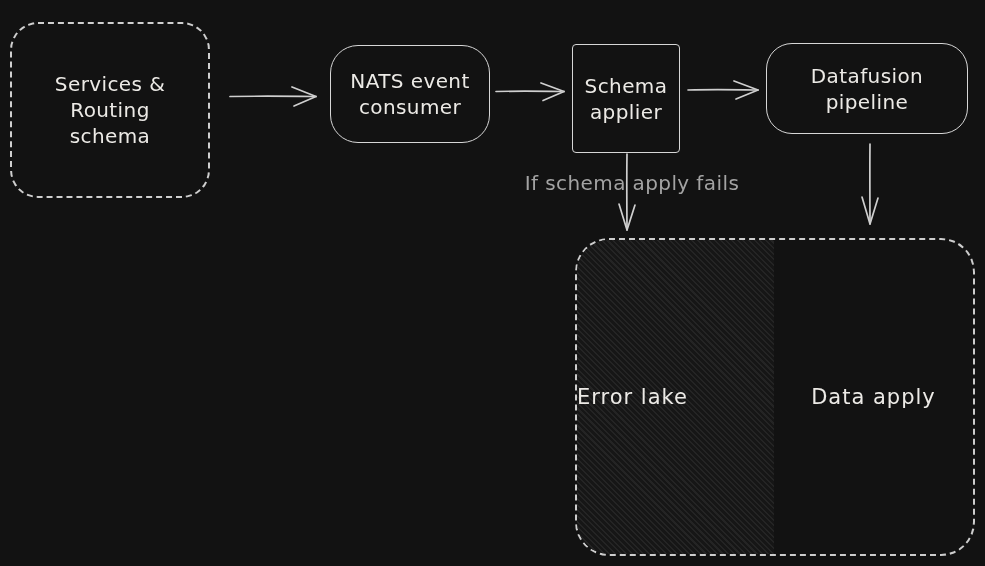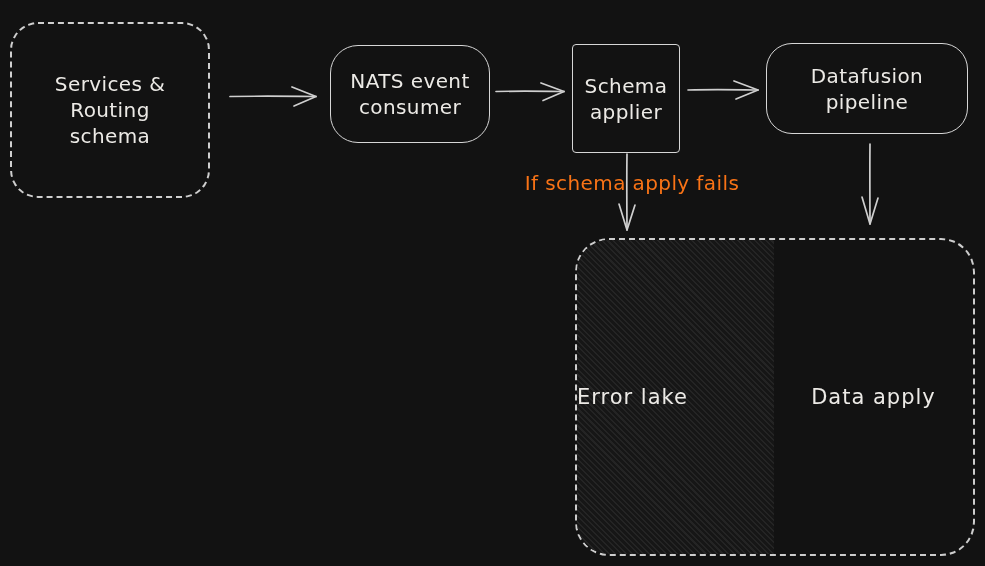--- a/index.html
+++ b/index.html
@@ -55,21 +55,21 @@
   }
 
   #schema-fail-label {
     position: absolute;
     left: 518px;
     top: 171px;
     width: 228px;
     text-align: center;
     font-size: 20px;
     letter-spacing: 0.4px;
-    color: #f97316;
+    color: #a3a3a3;
   }
 
   #lake-container {
     position: absolute;
     left: 575px;
     top: 238px;
     width: 400px;
     height: 318px;
     border: 2.5px dashed #cdcdcd;
     border-radius: 34px;

